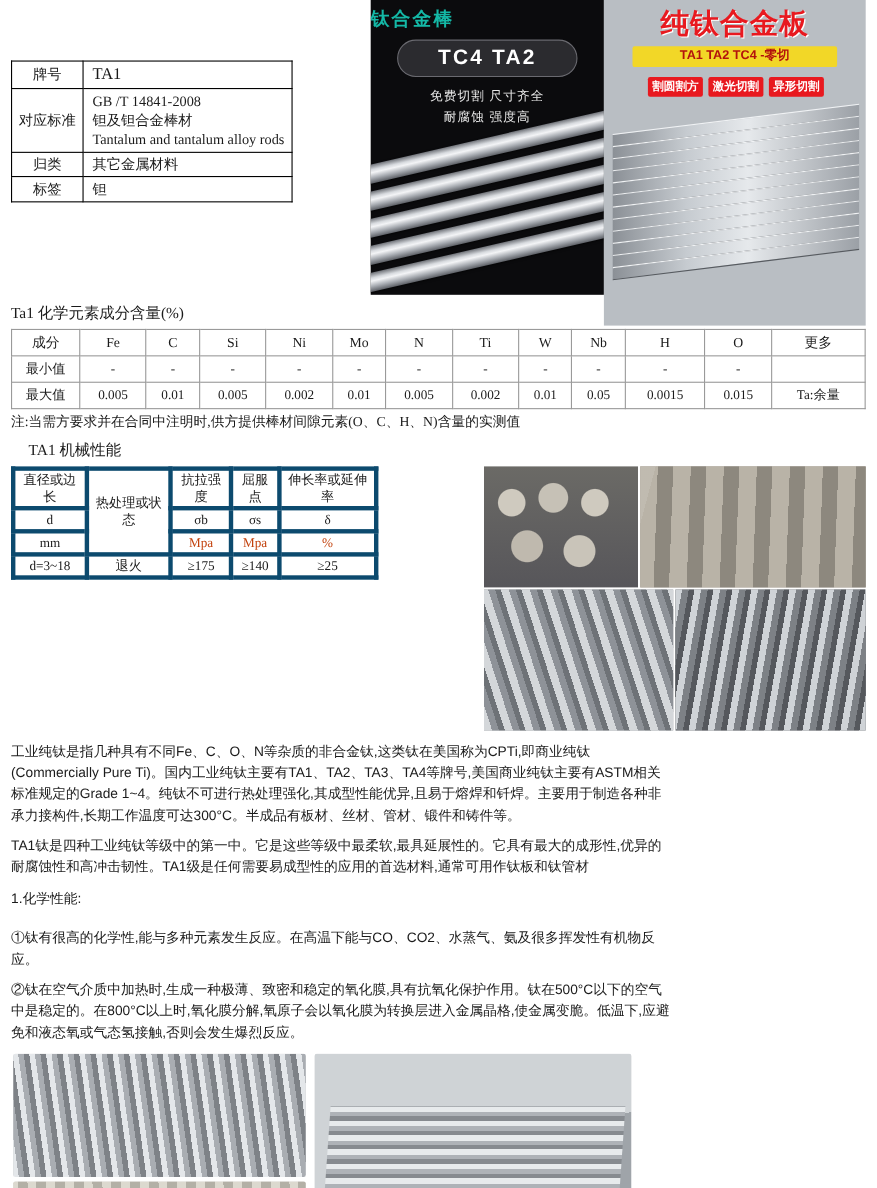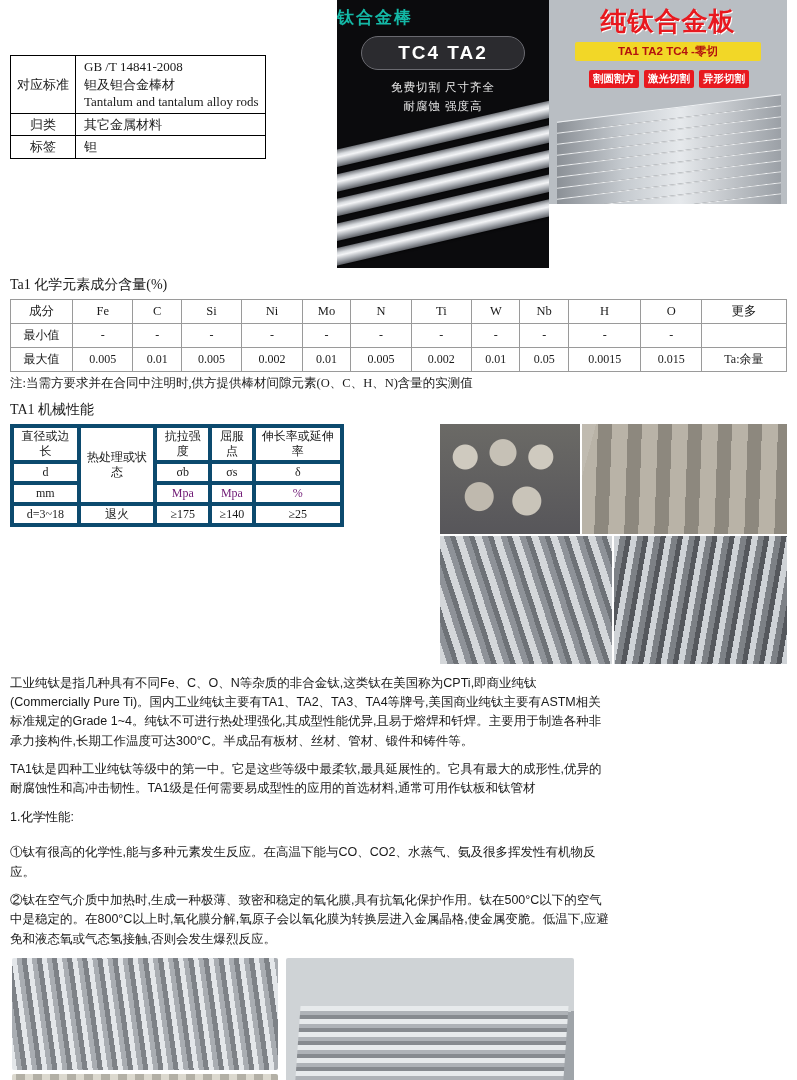--- a/index.html
+++ b/index.html
@@ -115,21 +115,21 @@
   }
   .rod.r1 { top: 6px; }
   .rod.r2 { top: 30px; }
   .rod.r3 { top: 54px; }
   .rod.r4 { top: 78px; }
   .rod.r5 { top: 102px; }
 
   .img-plate {
     position: relative;
     width: 238px;
-    height: 204px;
+    height: 296px;
     background: #b9bec3;
     overflow: hidden;
     flex: none;
   }
   .plate-title {
     position: absolute; top: 4px; left: 0; right: 0;
     text-align: center;
     color: #e8191f;
     font-size: 26px;
     font-weight: bold;
@@ -221,21 +221,21 @@
     font-size: 12px;
     width: 334px;
   }
   table.mech td {
     border: 4px solid #0c4a6e;
     text-align: center;
     padding: 1px 2px;
     line-height: 1.25;
     vertical-align: middle;
   }
-  .unit-red { color: #701a75; }
+  .unit-red { color: #c2410c; }
 
   
   .collage {
     width: 347px;
     margin-left: 0;
     display: grid;
     grid-template-columns: 140px 205px;
     grid-template-rows: 110px;
     gap: 2px;
   }
@@ -334,20 +334,24 @@
 <body>
 
 <div class="page">
 
   <div class="top-row">
 
     <div class="top-left">
 
       <table class="spec">
         <tbody>
+            <tr>
+          <td class="key">牌号</td>
+          <td class="val val-big">TA1</td>
+        </tr>
         <tr>
           <td class="key">对应标准</td>
           <td class="val">
             <div>GB /T 14841-2008</div>
             <div>钽及钽合金棒材</div>
             <div>Tantalum and tantalum alloy rods</div>
           </td>
         </tr>
         <tr>
           <td class="key">归类</td>
@@ -447,21 +451,21 @@
       <td>0.05</td>
       <td>0.0015</td>
       <td>0.015</td>
       <td>Ta:余量</td>
     </tr>
   </tbody>
     </table>
 
   <div class="note">注:当需方要求并在合同中注明时,供方提供棒材间隙元素(O、C、H、N)含量的实测值</div>
 
-  <div class="sec-title" style="margin-left:10px">TA1   机械性能</div>
+  <div class="sec-title" style="margin-left:26px">TA1   机械性能</div>
 
   <div class="mech-row">
     <div class="mech-left">
       <table class="mech">
         <tbody>
             <tr>
           <td rowspan="1">
             <div>直径或边长</div>
           </td>
           <td rowspan="3">热处理或状态</td>

